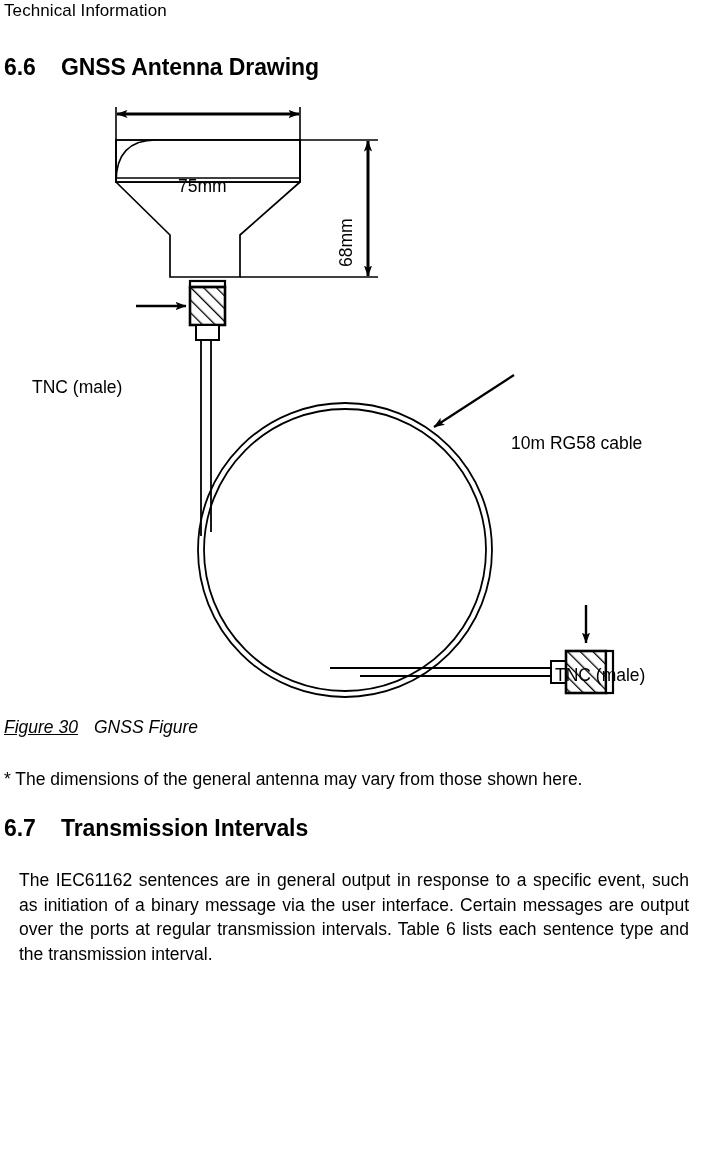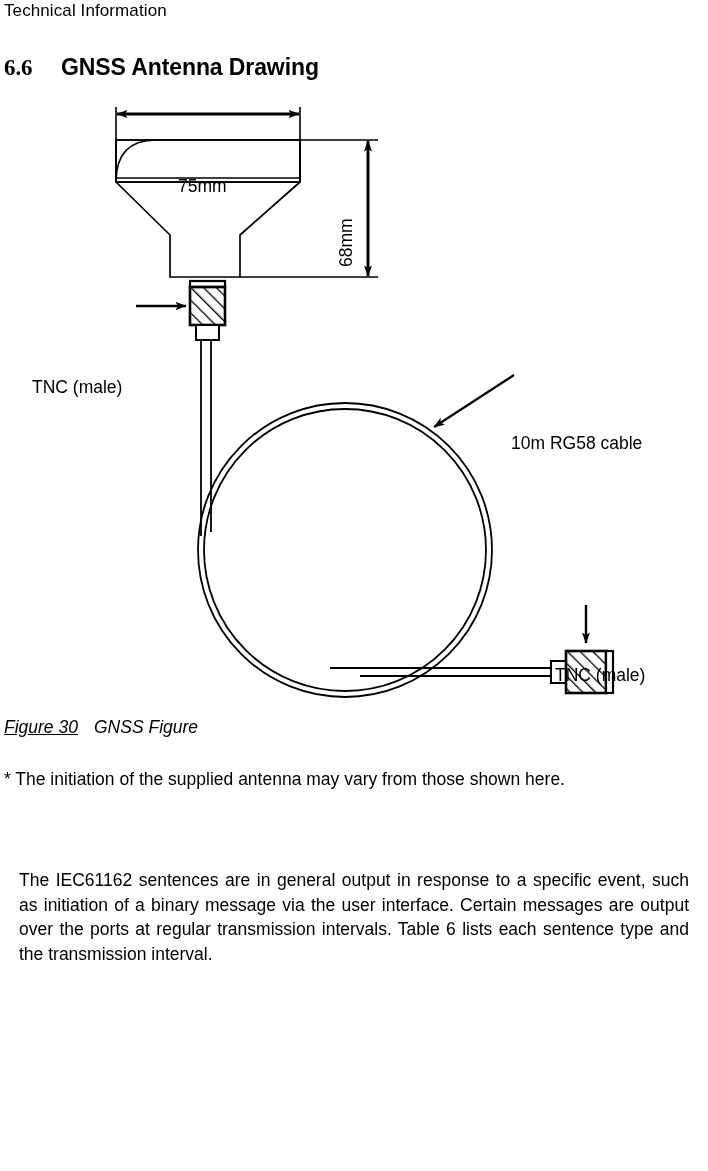--- a/index.html
+++ b/index.html
@@ -33,21 +33,20 @@
     position: absolute;
     font-weight: bold;
     font-size: 23px;
     line-height: 28px;
     letter-spacing: -0.1px;
     white-space: nowrap;
   }
   .section-heading .num {
     display: inline-block;
     width: 57px;
-    font-family: Liberation Serif, serif;
   }
   #heading-66 { left: 4px; top: 53px; }
   #heading-67 { left: 4px; top: 814px; }
 
   .figure-caption {
     position: absolute;
     left: 4px;
     top: 716px;
     font-style: italic;
     font-size: 17.5px;
@@ -199,22 +198,23 @@
 
     <div class="leader-label" id="label-tnc-top">TNC (male)</div>
 
     <div class="leader-label" id="label-cable">10m RG58 cable</div>
 
     <div class="leader-label" id="label-tnc-bottom">TNC (male)</div>
   </div>
 
   <div class="figure-caption"><span class="cap-num">Figure 30</span><span>GNSS Figure</span></div>
 
-  <div class="note-line">* The initiation of the supplied antenna may vary from those shown here.</div>
-
+  <div class="note-line">* The dimensions of the general antenna may vary from those shown here.</div>
+
+  <div class="section-heading" id="heading-67"><span class="num">6.7</span><span>Transmission Intervals</span></div>
 
   <div class="body-paragraph">
     <p>The IEC61162 sentences are in general output in response to a specific event, such as initiation of a binary message via the user interface. Certain messages are output over the ports at regular transmission intervals. Table 6 lists each sentence type and the transmission interval.</p>
   </div>
 
   <div class="page-footer"><span>Page</span><span class="pg-num">64</span></div>
 
 </div>
 
 </body></html>

